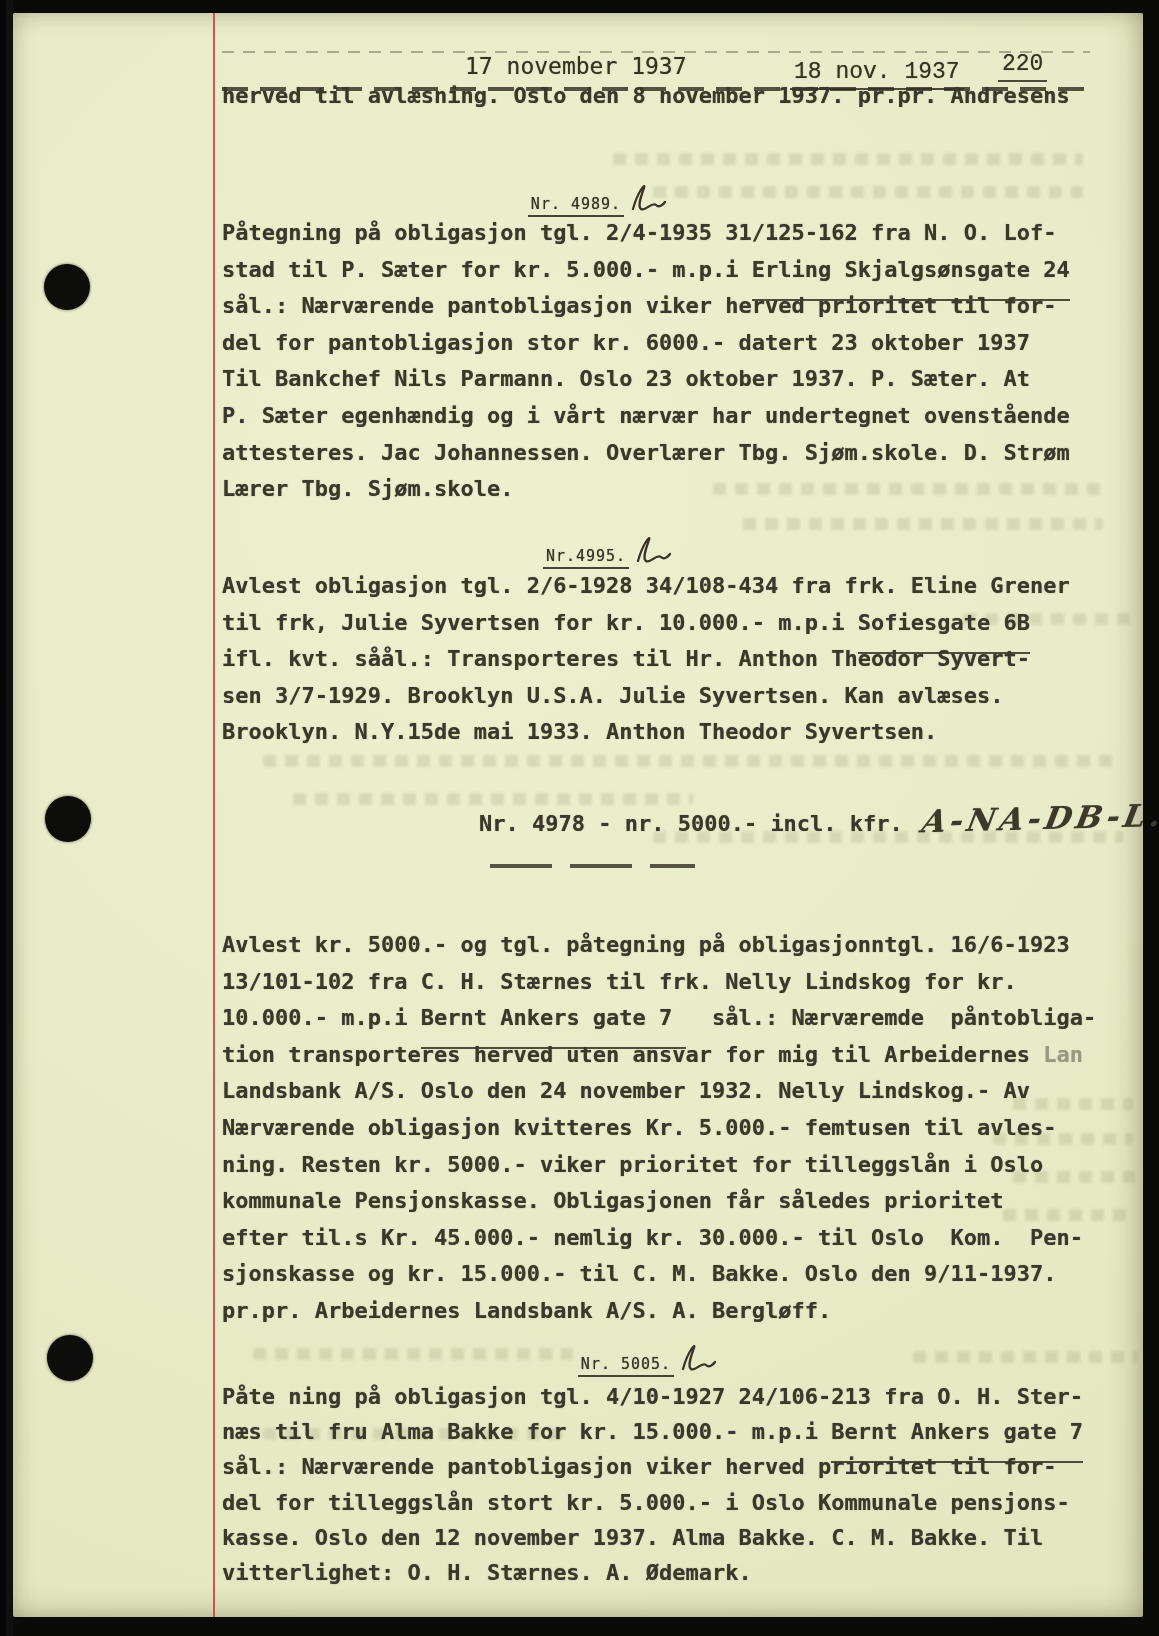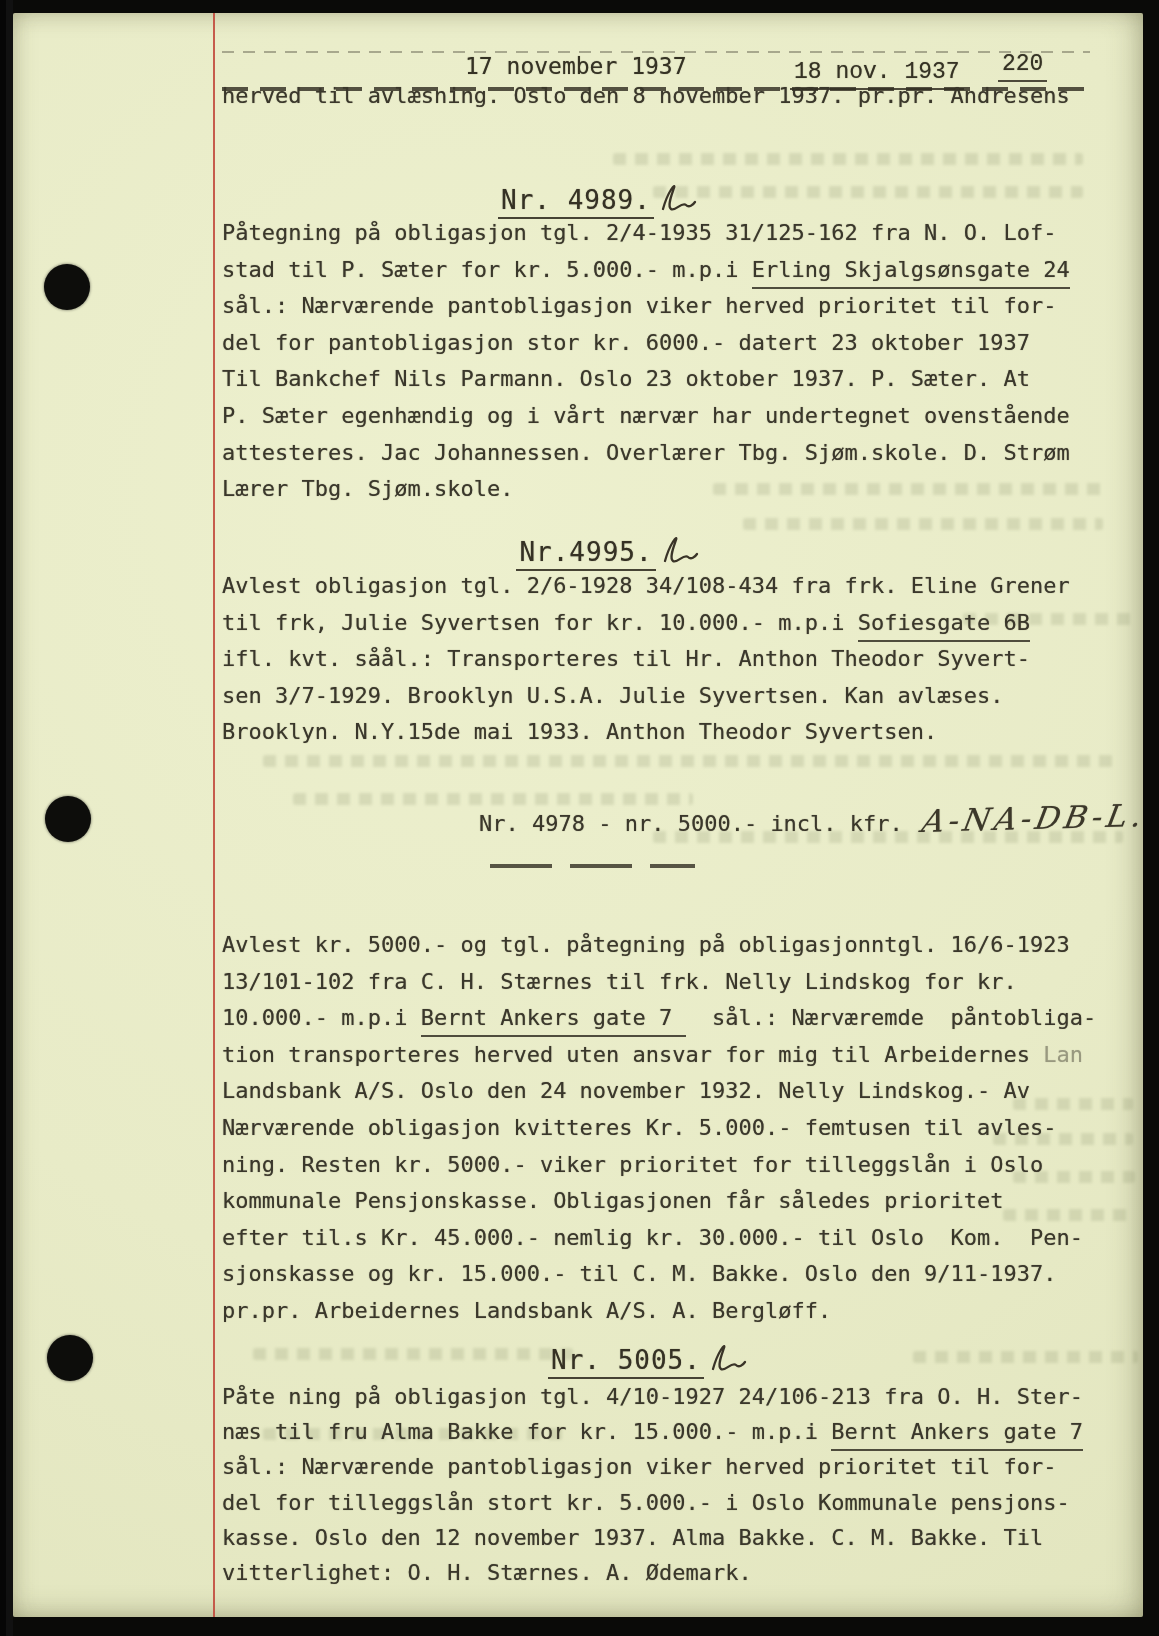--- a/index.html
+++ b/index.html
@@ -20,38 +20,38 @@
       inset 0 -16px 28px -12px rgba(70,68,36,.22),
       inset 0 14px 26px -14px rgba(70,68,36,.18);
     border-radius:2px;
   }
   .red-line{position:absolute;left:200px;top:0;width:2px;height:100%;
     background:#c24b3e;opacity:.9;}
   .hole{position:absolute;width:46px;height:46px;border-radius:50%;background:#0d0d0b;
     box-shadow:0 0 3px rgba(0,0,0,.6);}
   
   .tw{color:#3a372b;font-size:22px;line-height:36.6px;white-space:pre;
-    text-shadow:0 0 1px rgba(45,42,30,.55);}
+    text-shadow:0 0 1px rgba(45,42,30,.55);font-weight:bold;}
   .block{position:absolute;left:209px;width:872px;}
   .line{white-space:pre;}
-  .u{border-bottom:2px solid rgba(52,48,36,.85);padding-bottom:5px;}
+  .u{border-bottom:2px solid rgba(52,48,36,.85);padding-bottom:17px;}
   .faded{opacity:.45;}
   
   .hitem{position:absolute;font-size:23px;color:#353224;
     text-shadow:0 0 1px rgba(45,42,30,.55);}
   .hu{border-bottom:2.5px solid rgba(50,46,34,.85);padding:0 4px 3px 4px;font-family:Liberation Mono, monospace;}
   .dashrow{position:absolute;height:4px;
     background:repeating-linear-gradient(90deg, rgba(50,46,34,.82) 0 26px, transparent 26px 38px);}
   .dashrow.faint{height:2px;opacity:.45;
     background:repeating-linear-gradient(90deg, rgba(50,46,34,.8) 0 12px, transparent 12px 21px);}
   .sep-dash{position:absolute;height:4px;
     background:repeating-linear-gradient(90deg, rgba(50,46,34,.8) 0 62px, transparent 62px 80px);}
   
   .heading{position:absolute;left:209px;width:872px;text-align:center;
-    font-size:26px;letter-spacing:1px;color:#353124;
+    font-size:15px;letter-spacing:1px;color:#353124;
     text-shadow:0 0 1px rgba(45,42,30,.6);line-height:34px;}
   .heading .num{border-bottom:2px solid rgba(52,48,36,.9);padding:0 3px 2px 3px;}
   .flourish{vertical-align:-8px;margin-left:2px;}
   
   .summary{padding-left:204px;}
   .hand{
     display:inline-block;font-family:"DejaVu Serif", serif;font-style:italic;
     font-size:31px;letter-spacing:4px;color:#3c382a;
     transform:skewX(-12deg) rotate(-1.5deg);margin-left:20px;position:relative;top:-2px;
     text-shadow:0 0 1px rgba(45,42,30,.4);white-space:pre;

